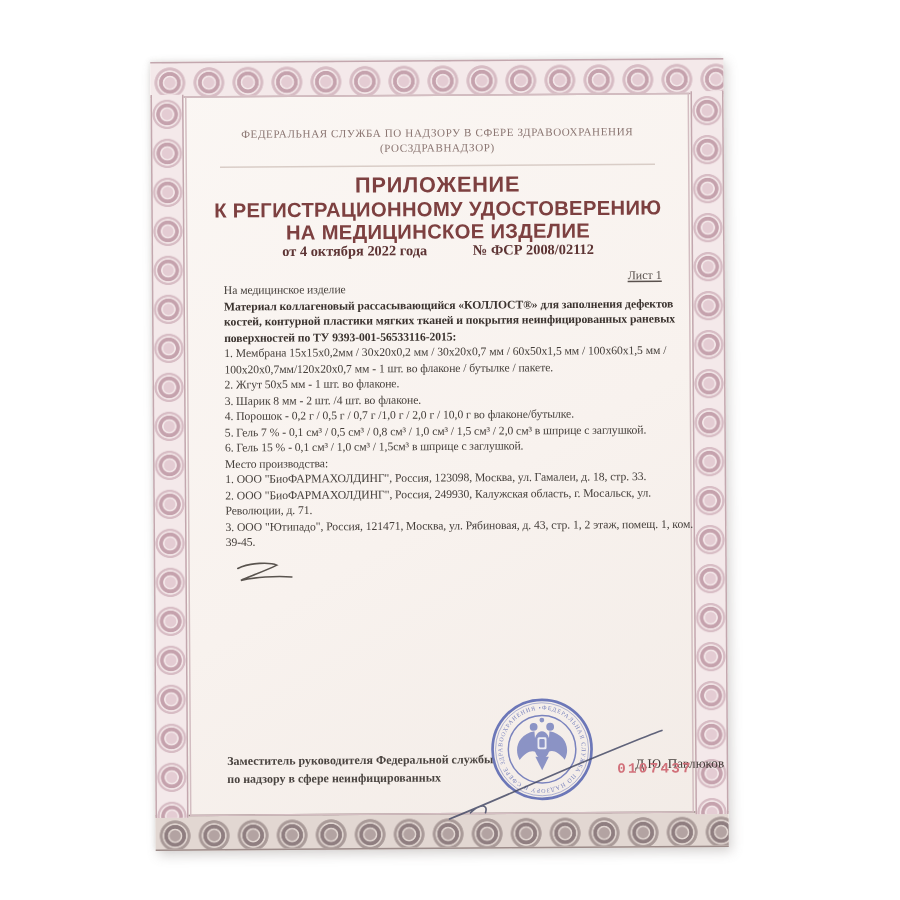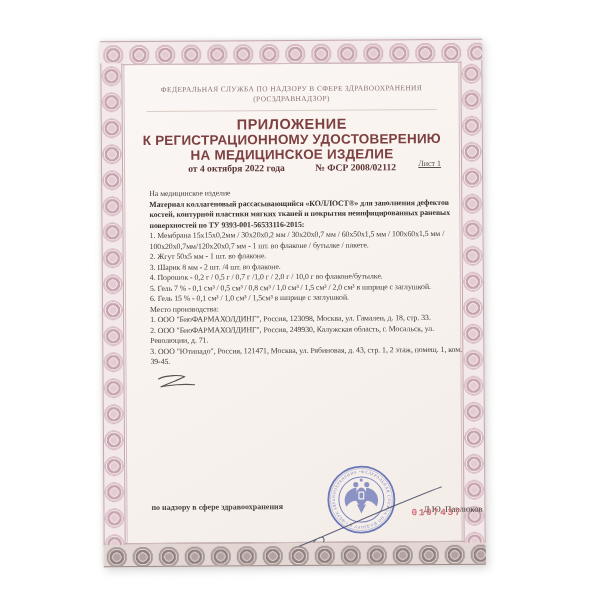--- a/index.html
+++ b/index.html
@@ -65,21 +65,21 @@
     line-height:1.12;
   }
   .title .t1{font-size:14.5px;letter-spacing:.5px;}
   .title .t2,.title .t3{font-size:13.5px;letter-spacing:.2px;}
   .date-row{
     position:absolute;top:122px;left:0;right:0;text-align:center;
     font-weight:bold;color:#5d3434;font-size:9.6px;
   }
   .date-row .num{margin-left:28px;}
   .sheet{
-    position:absolute;top:120px;right:42px;
+    position:absolute;top:140px;right:42px;
     font-size:8px;color:#5a524e;text-decoration:underline;
   }
 
   
   .body-text{
     position:absolute;top:148px;left:48px;width:312px;
     font-size:7.8px;line-height:1.35;color:#46403c;letter-spacing:-.05px;
   }
   .body-text .block{margin:0;}
   .body-text .bold{font-weight:bold;color:#3a322e;}
@@ -146,21 +146,22 @@
     <p class="block">1. ООО "БиоФАРМАХОЛДИНГ", Россия, 123098, Москва, ул. Гамалеи, д. 18, стр. 33.</p>
     <p class="block">2. ООО "БиоФАРМАХОЛДИНГ", Россия, 249930, Калужская область, г. Мосальск, ул. Революции, д. 71.</p>
     <p class="block">3. ООО "Ютипадо", Россия, 121471, Москва, ул. Рябиновая, д. 43, стр. 1, 2 этаж, помещ. 1, ком. 39-45.</p>
   </div>
 
   <svg class="squiggle" width="46" height="18" viewBox="0 0 46 18">
     <path d="M4,6 C12,2 26,2 30,4 C22,8 10,12 6,14 C14,12 30,11 40,12" fill="none" stroke="#5a544f" stroke-width="1.1" stroke-linecap="round"></path>
   </svg>
 
   <div class="signer-title">
-    <div>по надзору в сфере здравоохранения</div>
+    <div>Заместитель руководителя Федеральной службы</div>
+    <div>по надзору в сфере неинфицированных</div>
   </div>
   <div class="signer-name">Д.Ю. Павлюков</div>
 
   <svg class="stamp" width="72" height="72" viewBox="0 0 72 72">
     <g stroke="#5563b0" fill="none">
       <circle cx="36" cy="36" r="33" stroke-width="1.8"></circle>
       <circle cx="36" cy="36" r="31" stroke-width=".5" opacity=".7"></circle>
       <circle cx="36" cy="36" r="22.5" stroke-width="1" opacity=".9"></circle>
     </g>
     <defs>

